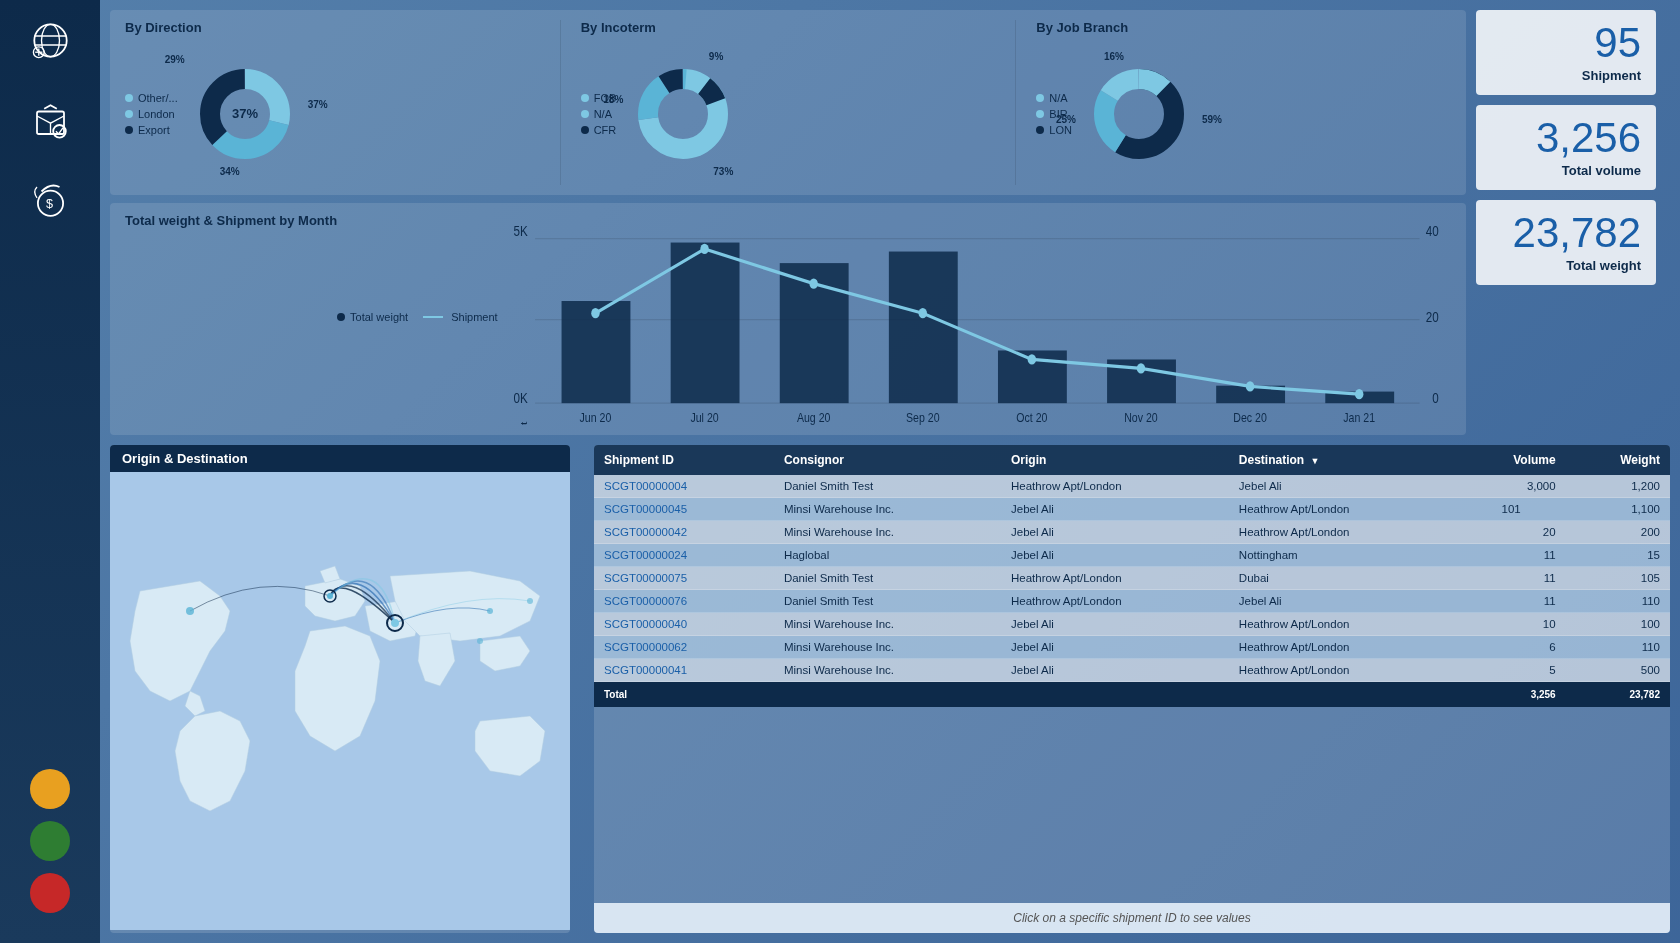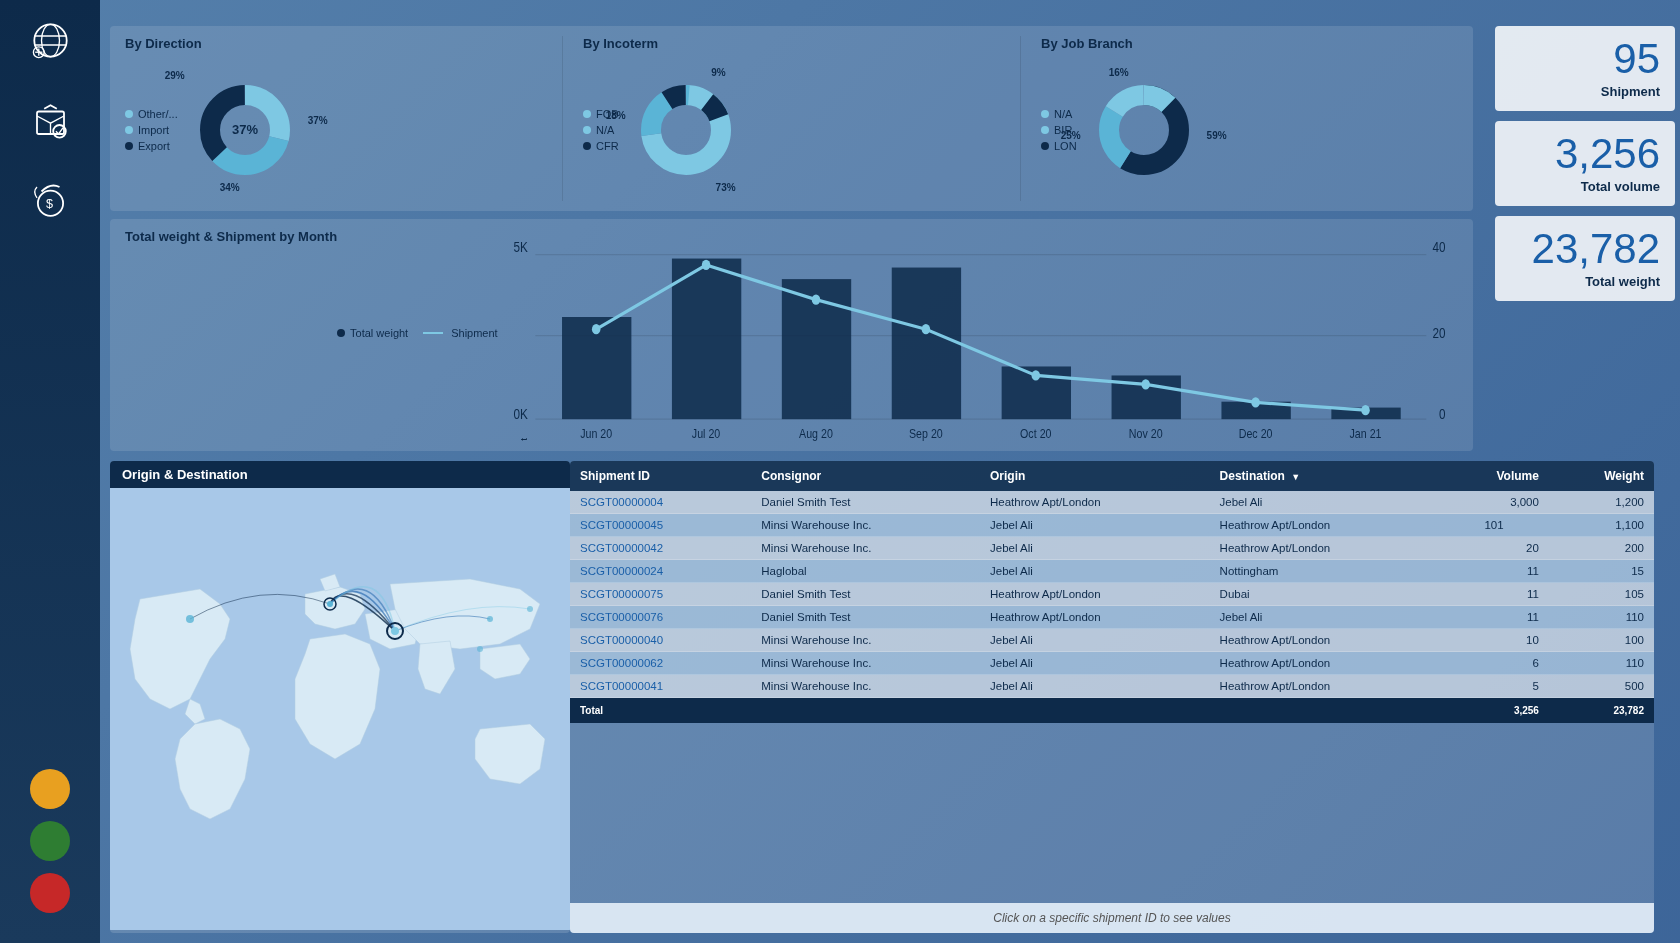--- a/index.html
+++ b/index.html
@@ -79,23 +79,22 @@
       z-index: 1;
       display: flex;
       flex-direction: column;
       height: 100%;
     }
 
     
     .top-section {
       display: flex;
       height: 440px;
-      padding: 10px 5px 5px 10px;
-      gap: 22px;
-      margin-top: 16px;
+      padding: 10px 24px 5px 10px;
+      gap: 10px;
     }
 
     
     .charts-area {
       flex: 1;
       display: flex;
       flex-direction: column;
       gap: 8px;
     }
 
@@ -224,22 +223,22 @@
       font-size: 13px;
       font-weight: 600;
       color: #0d2a4a;
       margin-top: 4px;
     }
 
     
     .bottom-section {
       display: flex;
       flex: 1;
-      padding: 5px 26px 10px 10px;
-      gap: 0;
+      padding: 5px 10px 10px 10px;
+      gap: 24px;
     }
 
     
     .map-section {
       width: 460px;
       flex-shrink: 0;
       background: rgba(255,255,255,0.15);
       border-radius: 4px;
       overflow: hidden;
       position: relative;
@@ -405,21 +404,21 @@
           <div class="donut-chart-section">
             <div class="chart-title">By Direction</div>
             <div class="donut-container">
               <div class="donut-labels-left">
                 <div class="legend-item">
                   <div class="legend-dot legend-dot-light"></div>
                   <span>Other/...</span>
                 </div>
                 <div class="legend-item">
                   <div class="legend-dot legend-dot-light"></div>
-                  <span>Import</span>
+                  <span>London</span>
                 </div>
                 <div class="legend-item">
                   <div class="legend-dot legend-dot-dark"></div>
                   <span>Export</span>
                 </div>
               </div>
               <div class="donut-svg-wrap">
                 <svg viewBox="0 0 110 110" width="110" height="110">
 
                   <circle cx="55" cy="55" r="35" fill="none" stroke="#7ec8e3" stroke-width="20" stroke-dasharray="63.6 157.1" stroke-dashoffset="0" transform="rotate(-90 55 55)"></circle>

